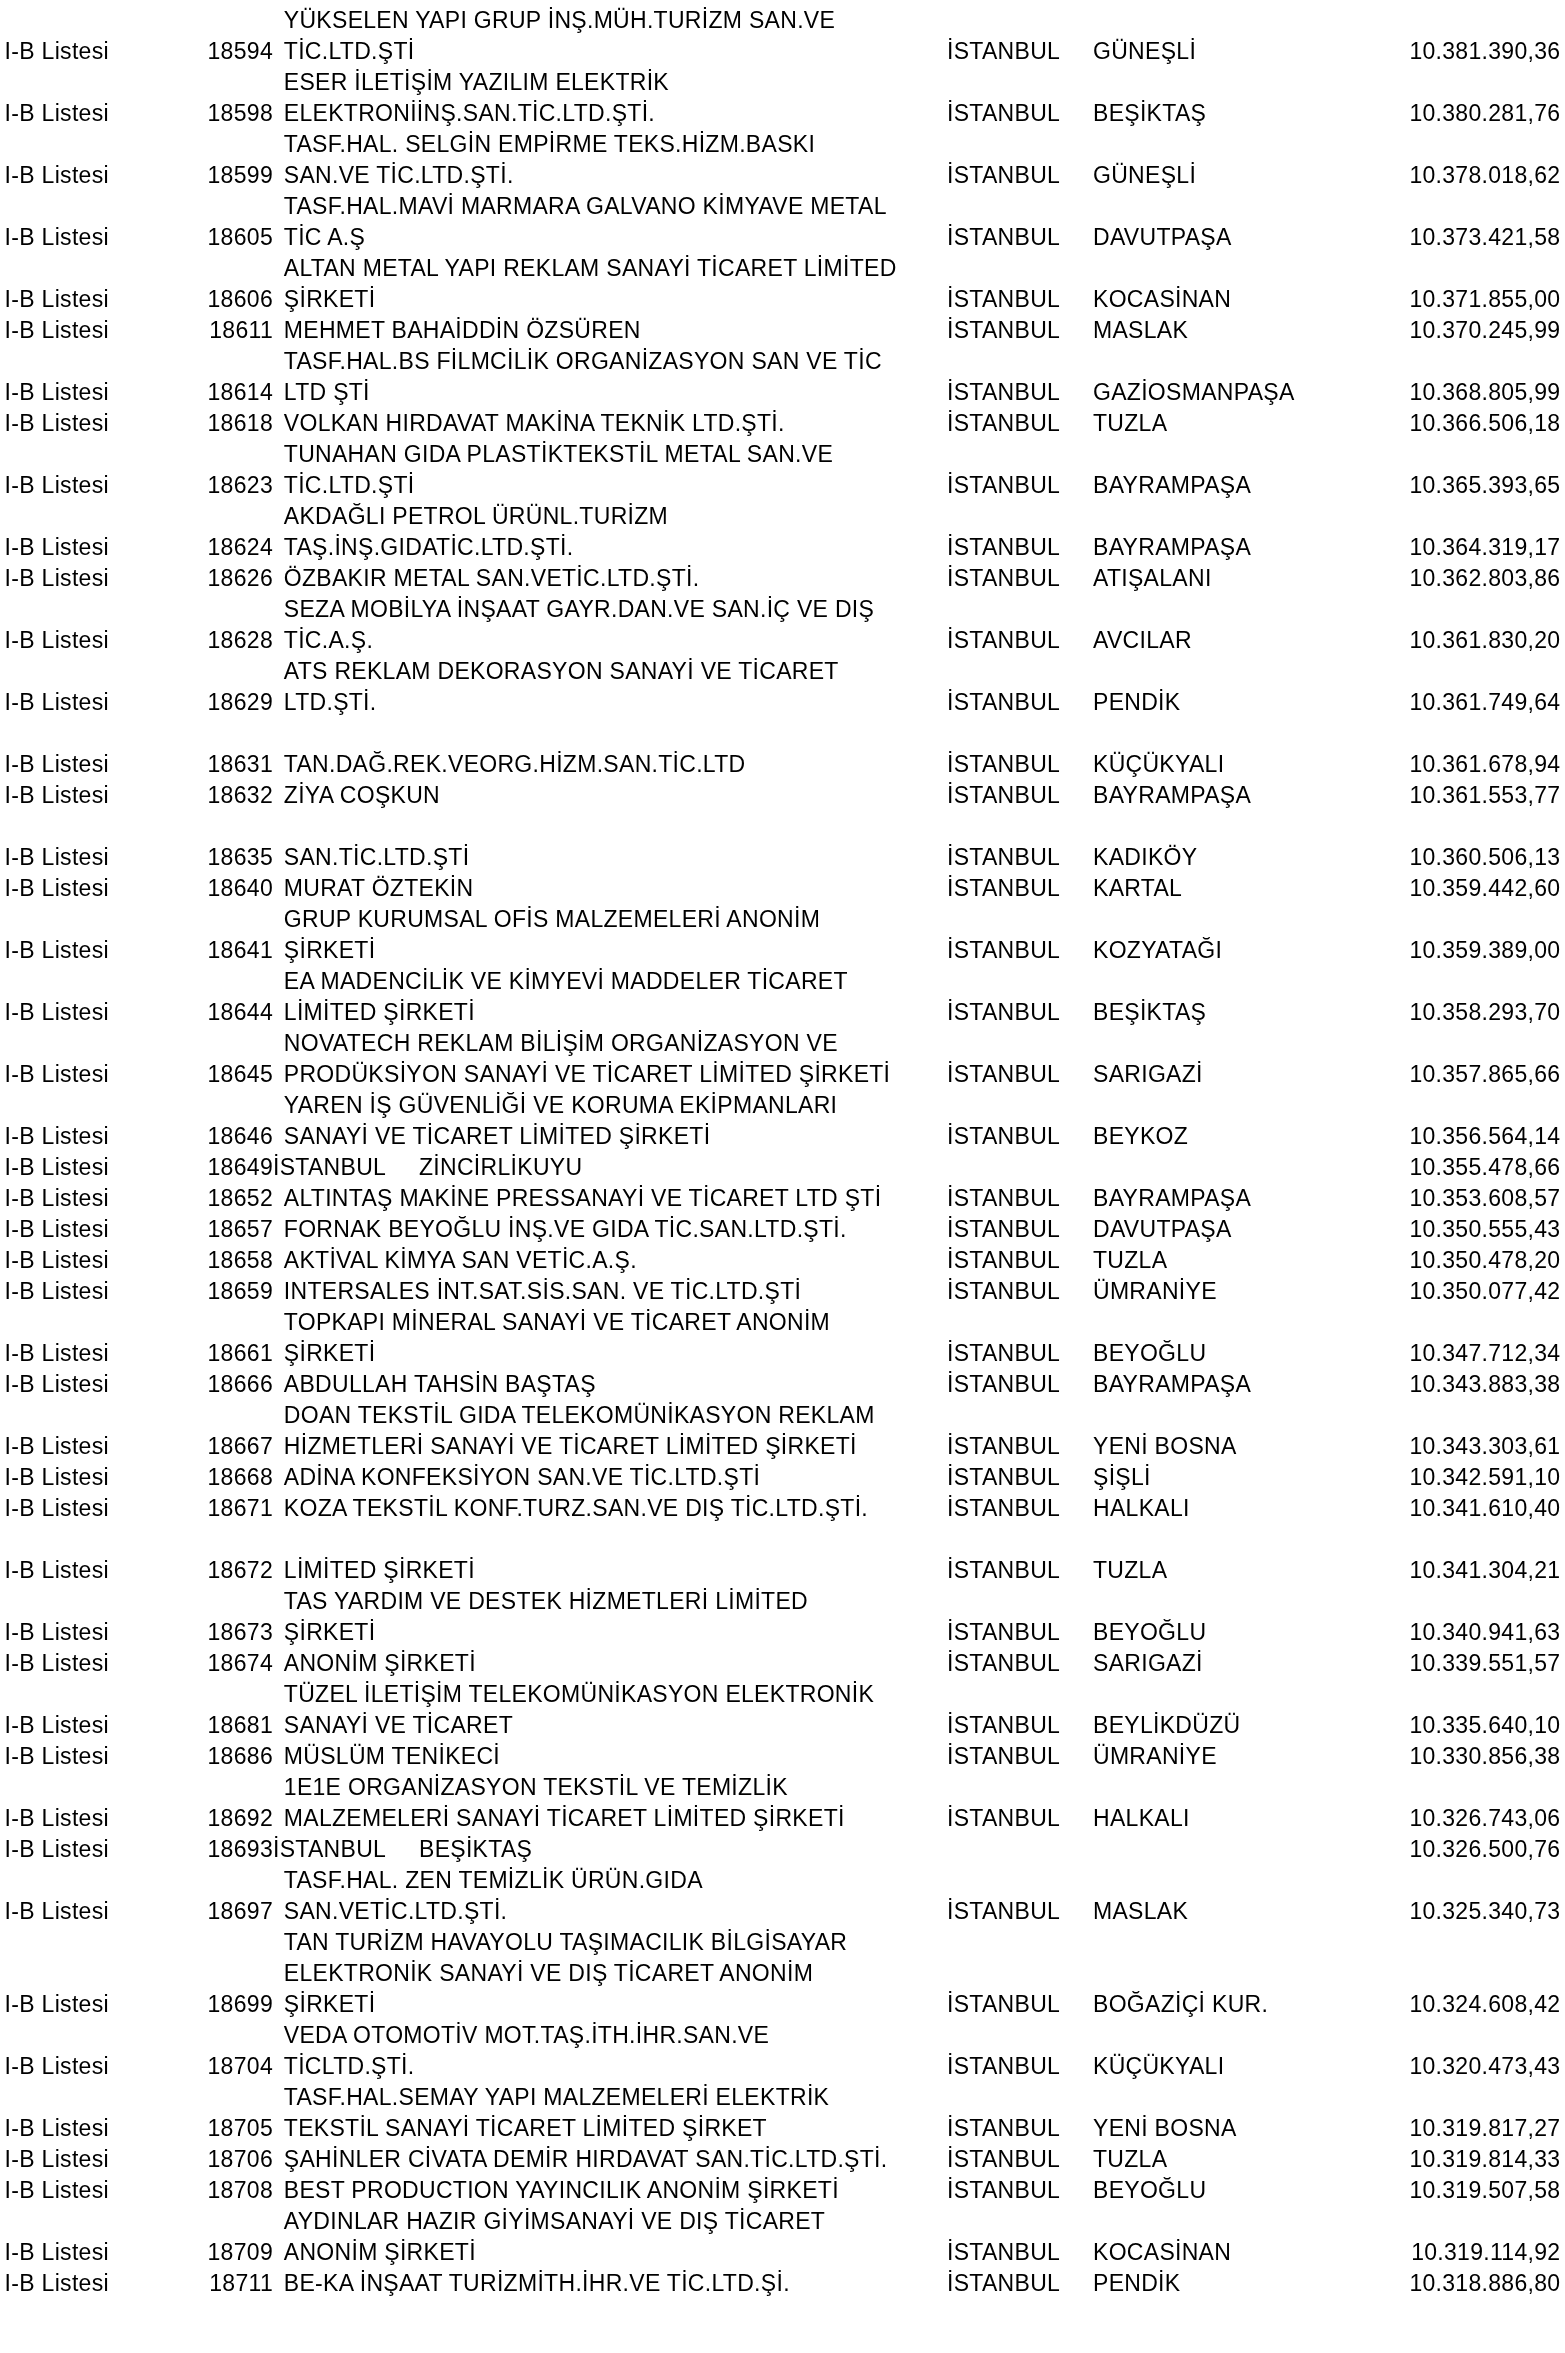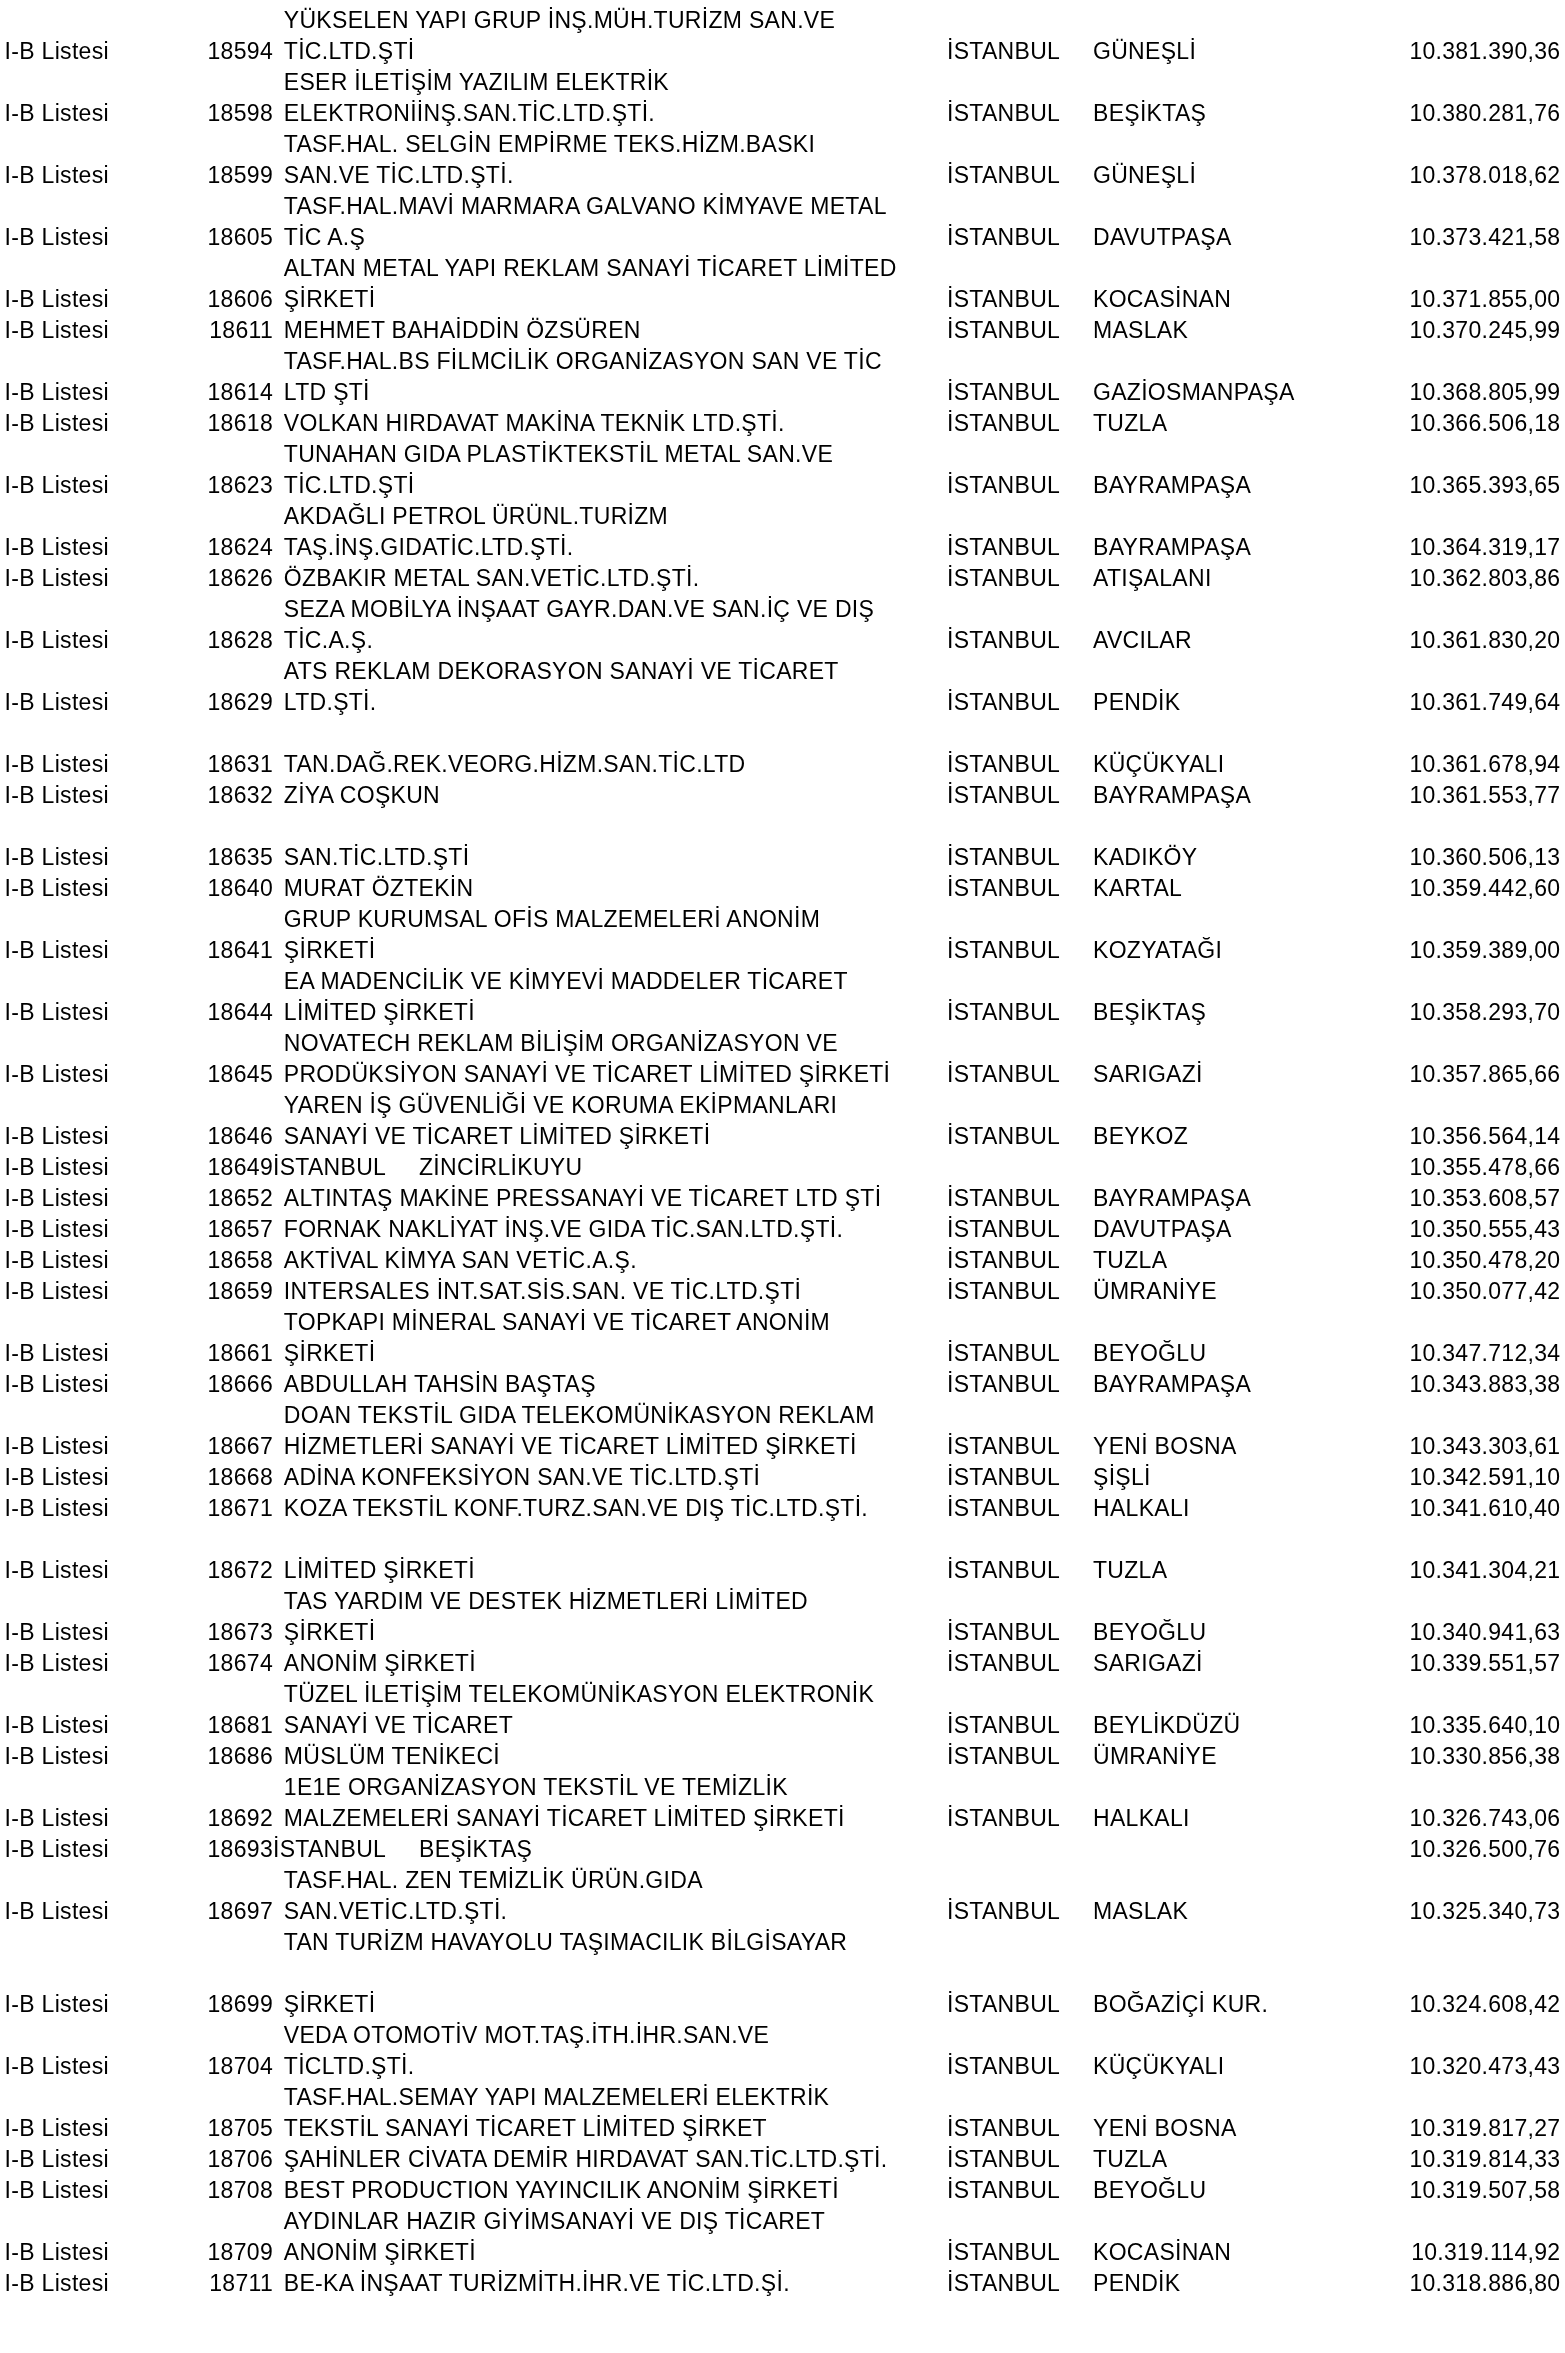--- a/index.html
+++ b/index.html
@@ -331,21 +331,21 @@
       <div class="cell c-list">I-B Listesi</div>
       <div class="cell c-no">18652</div>
       <div class="cell c-name">ALTINTAŞ MAKİNE PRESSANAYİ VE TİCARET LTD ŞTİ</div>
       <div class="cell c-city">İSTANBUL</div>
       <div class="cell c-district">BAYRAMPAŞA</div>
       <div class="cell c-amount">10.353.608,57</div>
     </div>
     <div class="line">
       <div class="cell c-list">I-B Listesi</div>
       <div class="cell c-no">18657</div>
-      <div class="cell c-name">FORNAK NAKLİYAT İNŞ.VE GIDA TİC.SAN.LTD.ŞTİ.</div>
+      <div class="cell c-name">FORNAK BEYOĞLU İNŞ.VE GIDA TİC.SAN.LTD.ŞTİ.</div>
       <div class="cell c-city">İSTANBUL</div>
       <div class="cell c-district">DAVUTPAŞA</div>
       <div class="cell c-amount">10.350.555,43</div>
     </div>
     <div class="line">
       <div class="cell c-list">I-B Listesi</div>
       <div class="cell c-no">18658</div>
       <div class="cell c-name">AKTİVAL KİMYA SAN VETİC.A.Ş.</div>
       <div class="cell c-city">İSTANBUL</div>
       <div class="cell c-district">TUZLA</div>
@@ -521,20 +521,21 @@
       <div class="cell c-list"></div>
       <div class="cell c-no"></div>
       <div class="cell c-name">TAN TURİZM HAVAYOLU TAŞIMACILIK BİLGİSAYAR</div>
       <div class="cell c-city"></div>
       <div class="cell c-district"></div>
       <div class="cell c-amount"></div>
     </div>
     <div class="line">
       <div class="cell c-list"></div>
       <div class="cell c-no"></div>
+      <div class="cell c-name">ELEKTRONİK SANAYİ VE DIŞ TİCARET ANONİM</div>
       <div class="cell c-city"></div>
       <div class="cell c-district"></div>
       <div class="cell c-amount"></div>
     </div>
     <div class="line">
       <div class="cell c-list">I-B Listesi</div>
       <div class="cell c-no">18699</div>
       <div class="cell c-name">ŞİRKETİ</div>
       <div class="cell c-city">İSTANBUL</div>
       <div class="cell c-district">BOĞAZİÇİ KUR.</div>

